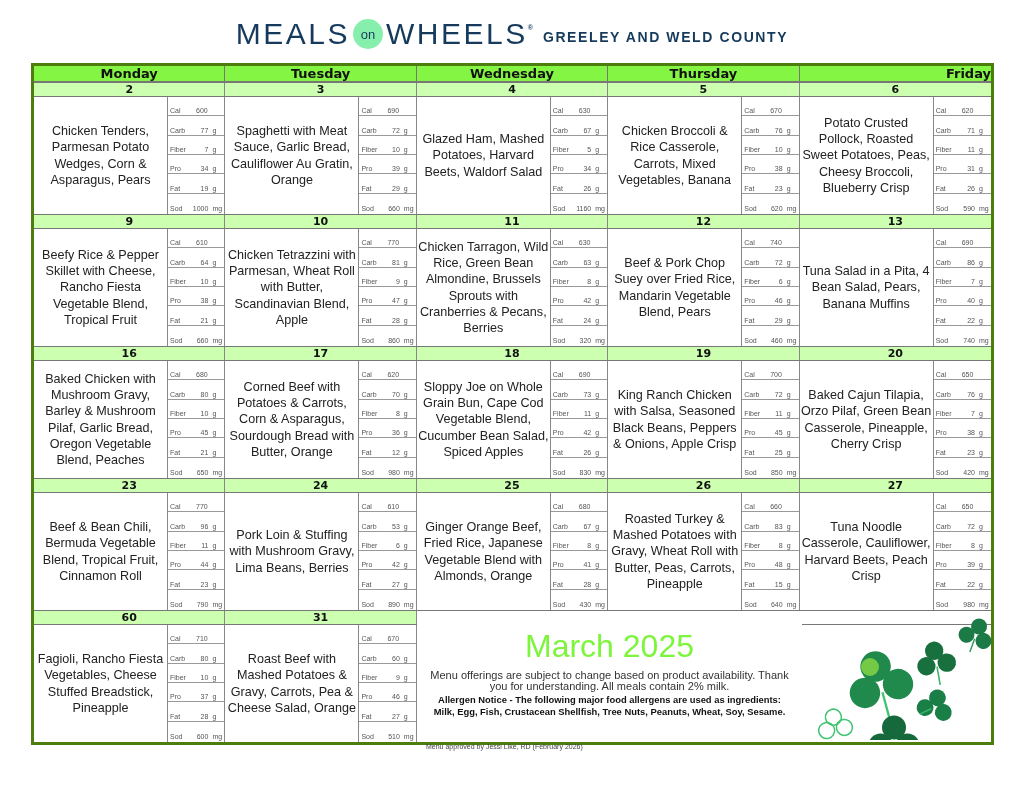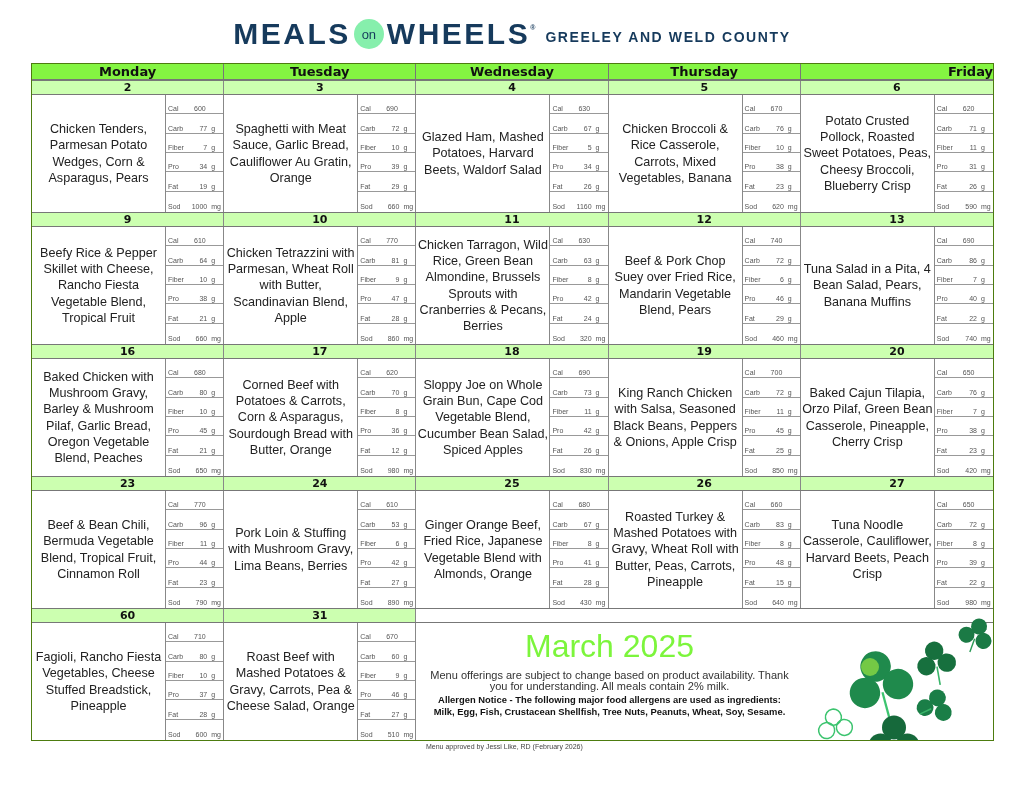--- a/index.html
+++ b/index.html
@@ -1,26 +1,26 @@
 <!DOCTYPE html>
 <html><head>
 <meta charset="utf-8">
 <style>
   * { box-sizing: border-box; margin: 0; padding: 0; }
   html, body { width: 1024px; height: 791px; background: #ffffff; overflow: hidden; }
   body { position: relative; font-family: "DejaVu Sans", "Liberation Sans", sans-serif; color: #222; }
 
   .header { position: absolute; left: 0; top: 14px; width: 1024px; height: 40px; display: flex; justify-content: center; align-items: center; }
   .logo { display: flex; align-items: center; color: #163a5c; font-family: "Liberation Sans", sans-serif; font-weight: bold; }
-  .logo .big { font-size: 30px; letter-spacing: 2.5px; font-weight: 700; }
+  .logo .big { font-size: 30px; letter-spacing: 2.5px; font-weight: 400; }
   .logo .on { display: inline-flex; width: 30px; height: 30px; border-radius: 50%; background: #86efac; color: #163a5c; font-size: 13px; font-weight: 400; align-items: center; justify-content: center; margin: 16px 3px; }
   .logo .reg { font-size: 7px; vertical-align: top; margin-top: -14px; margin-right: 6px; }
   .logo .sub { font-size: 14px; letter-spacing: 1.6px; margin-left: 4px; margin-top: 6px; }
 
-  .cal { position: absolute; left: 31px; top: 63px; width: 963px; border: 1px solid #4d7c0f; }
+  .cal { position: absolute; left: 31px; top: 63px; width: 963px; border: 3px solid #4d7c0f; }
   .day-heads { display: flex; height: 16px; background: #84f542; border-bottom: 1px solid #777; }
   .day-head { width: 192.6px; text-align: center; font-weight: bold; font-size: 13px; line-height: 16px; color: #111; border-right: 1px solid #777; }
   .day-head:last-child { border-right: none; text-align: right; }
 
   .date-row { display: flex; height: 15px; background: #ccffb0; border-top: 1px solid #777; border-bottom: 1px solid #777; }
   .date-cell { width: 192.6px; text-align: center; font-weight: bold; font-size: 11px; line-height: 14px; color: #111; border-right: 1px solid #888; }
   .date-cell:last-child { border-right: none; }
   .date-cell.empty { background: #fff; }
 
   .week-body { display: flex; height: 117px; }

